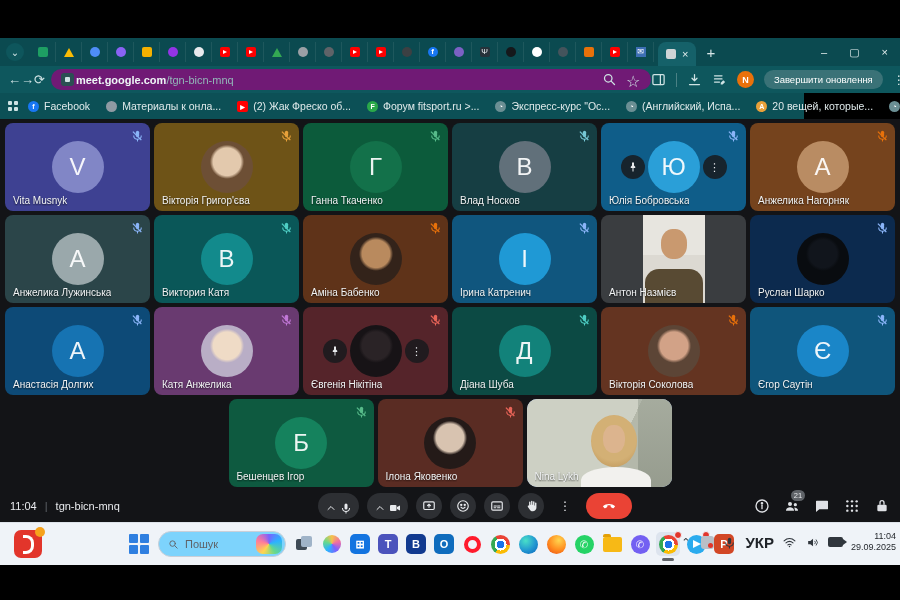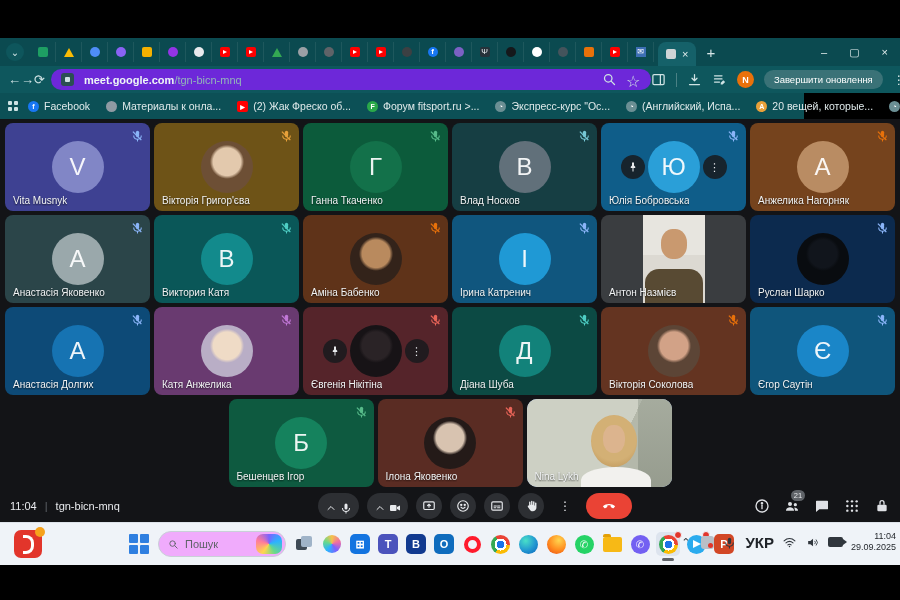--- a/index.html
+++ b/index.html
@@ -31,22 +31,22 @@
   .active-tab{height:24px;margin-left:4px;padding:0 8px;background:#156169;border-radius:8px 8px 0 0;
               display:flex;align-items:center;gap:6px;align-self:flex-end;}
   .active-tab .fav{background:#cfd4d6;border-radius:2px;}
   .active-tab .x{color:#e3eeee;font-size:11px;}
   .newtab{color:#d6e6e7;font-size:15px;margin-left:10px;}
   .win-controls{margin-left:auto;display:flex;gap:22px;color:#e3eeee;font-size:11px;align-items:center;padding-right:6px;}
 
   .toolbar{position:absolute;top:66px;left:0;width:900px;height:27px;background:#0e575d;
            display:flex;align-items:center;padding:0 8px;color:#cfe3e4;}
   .navbtn{width:20px;text-align:center;font-size:13px;}
-  .addressbar{height:21px;flex:0 0 600px;margin-left:6px;background:#6d28d9;border-radius:11px;
-              display:flex;align-items:center;padding:0 10px;gap:10px;justify-content:space-between;}
+  .addressbar{height:21px;flex:0 0 600px;margin-left:6px;background:#701a75;border-radius:11px;
+              display:flex;align-items:center;padding:0 10px;gap:2px;justify-content:space-between;}
   .site-ic{width:13px;height:13px;border-radius:3px;background:#2b4f53;display:inline-flex;align-items:center;justify-content:center;}
   .site-ic::after{content:"";width:5px;height:5px;border-radius:1px;background:#cfe3e4;}
   .url{font-size:11px;color:#eef6f6;white-space:nowrap;}
   .url .path{color:#93b7b9;}
   .bar-right{margin-left:auto;display:flex;align-items:center;gap:9px;}
   .tb-ic{width:15px;height:15px;color:#cfe3e4;}
   .tb-ic svg{width:100%;height:100%;}
   .divid{width:1px;height:14px;background:rgba(255,255,255,.25);}
   .avatar-n{width:17px;height:17px;border-radius:50%;background:#e8710a;color:#fff;font-size:9px;
             display:flex;align-items:center;justify-content:center;font-weight:bold;}
@@ -112,21 +112,21 @@
   
   .taskbar{position:absolute;top:522px;left:0;width:900px;height:43px;background:#eff3f8;border-top:1px solid #dde2e9;}
   .tb-app{width:24px;height:24px;display:flex;align-items:center;justify-content:center;position:relative;}
   .tb-left{position:absolute;left:14px;top:7px;}
   .redapp{width:28px;height:28px;border-radius:7px;background:#e2352b;position:relative;display:flex;align-items:center;justify-content:center;}
   .redapp::after{content:"";width:8px;height:13px;border:3px solid #fff;border-left:none;border-radius:0 8px 8px 0;}
   .redapp .bdg{position:absolute;top:-3px;right:-3px;width:10px;height:10px;border-radius:50%;background:#f6a21c;}
   .tb-center{position:absolute;left:126px;top:9px;display:flex;align-items:center;gap:4px;}
   .startic{display:grid;grid-template-columns:9px 9px;grid-gap:2px;}
   .startic i{width:9px;height:9px;background:#2f7fe0;border-radius:1px;}
-  .searchbox{width:128px;height:26px;border-radius:13px;background:#f0abfc;border:1px solid #c9cfd8;
+  .searchbox{width:128px;height:26px;border-radius:13px;background:#7dd3fc;border:1px solid #c9cfd8;
              display:flex;align-items:center;gap:6px;padding:0 3px 0 9px;color:#5f6368;font-size:11px;}
   .searchbox svg{width:11px;height:11px;}
   .blob{margin-left:auto;width:26px;height:20px;border-radius:7px;
         background:conic-gradient(#7b61ff,#2bb3ff,#67d98b,#ffd54f,#ff7a9c,#7b61ff);}
   .ic-taskview{width:16px;height:16px;position:relative;}
   .ic-taskview::before{content:"";position:absolute;left:0;top:3px;width:11px;height:11px;background:#3e4a56;border-radius:2px;}
   .ic-taskview::after{content:"";position:absolute;right:0;top:0;width:11px;height:11px;background:#9fb3c8;border-radius:2px;}
   .ic-copilot{width:18px;height:18px;border-radius:50%;background:conic-gradient(#f6c14b,#ef6da3,#7b61ff,#2bb3ff,#67d98b,#f6c14b);}
   .sqapp{width:20px;height:20px;border-radius:5px;color:#fff;font-size:11px;font-weight:bold;display:flex;align-items:center;justify-content:center;}
   .ring{width:17px;height:17px;border-radius:50%;border:4px solid #ff1b2d;}
@@ -382,21 +382,21 @@
           <div class="avatar" style="background: rgb(185, 140, 99);">А</div>
           <div class="pname">Анжелика Нагорняк</div>
           <span class="micoff" style="color: rgb(232, 113, 10);"><svg viewBox="0 0 24 24" fill="currentColor" xmlns="http://www.w3.org/2000/svg">
               <path d="M12 15a3 3 0 0 0 3-3V6a3 3 0 0 0-6 0v6a3 3 0 0 0 3 3z"></path>
               <path d="M18 12a6 6 0 0 1-12 0H4a8 8 0 0 0 7 7.9V23h2v-3.1A8 8 0 0 0 20 12h-2z"></path>
               <path d="M3.5 4.9 19.1 20.5" stroke="currentColor" stroke-width="2.4"></path>
             </svg></span>
         </div>
         <div class="tile" style="background: rgb(43, 69, 73);">
           <div class="avatar" style="background: rgb(154, 168, 171);">А</div>
-          <div class="pname">Анастасія Яковенко</div>
+          <div class="pname">Анжелика Лужинська</div>
           <span class="micoff" style="color: rgb(138, 180, 248);"><svg viewBox="0 0 24 24" fill="currentColor" xmlns="http://www.w3.org/2000/svg">
               <path d="M12 15a3 3 0 0 0 3-3V6a3 3 0 0 0-6 0v6a3 3 0 0 0 3 3z"></path>
               <path d="M18 12a6 6 0 0 1-12 0H4a8 8 0 0 0 7 7.9V23h2v-3.1A8 8 0 0 0 20 12h-2z"></path>
               <path d="M3.5 4.9 19.1 20.5" stroke="currentColor" stroke-width="2.4"></path>
             </svg></span>
         </div>
         <div class="tile" style="background: rgb(10, 87, 88);">
           <div class="avatar" style="background: rgb(18, 138, 140);">В</div>
           <div class="pname">Виктория Катя</div>
           <span class="micoff" style="color: rgb(78, 205, 196);"><svg viewBox="0 0 24 24" fill="currentColor" xmlns="http://www.w3.org/2000/svg">

